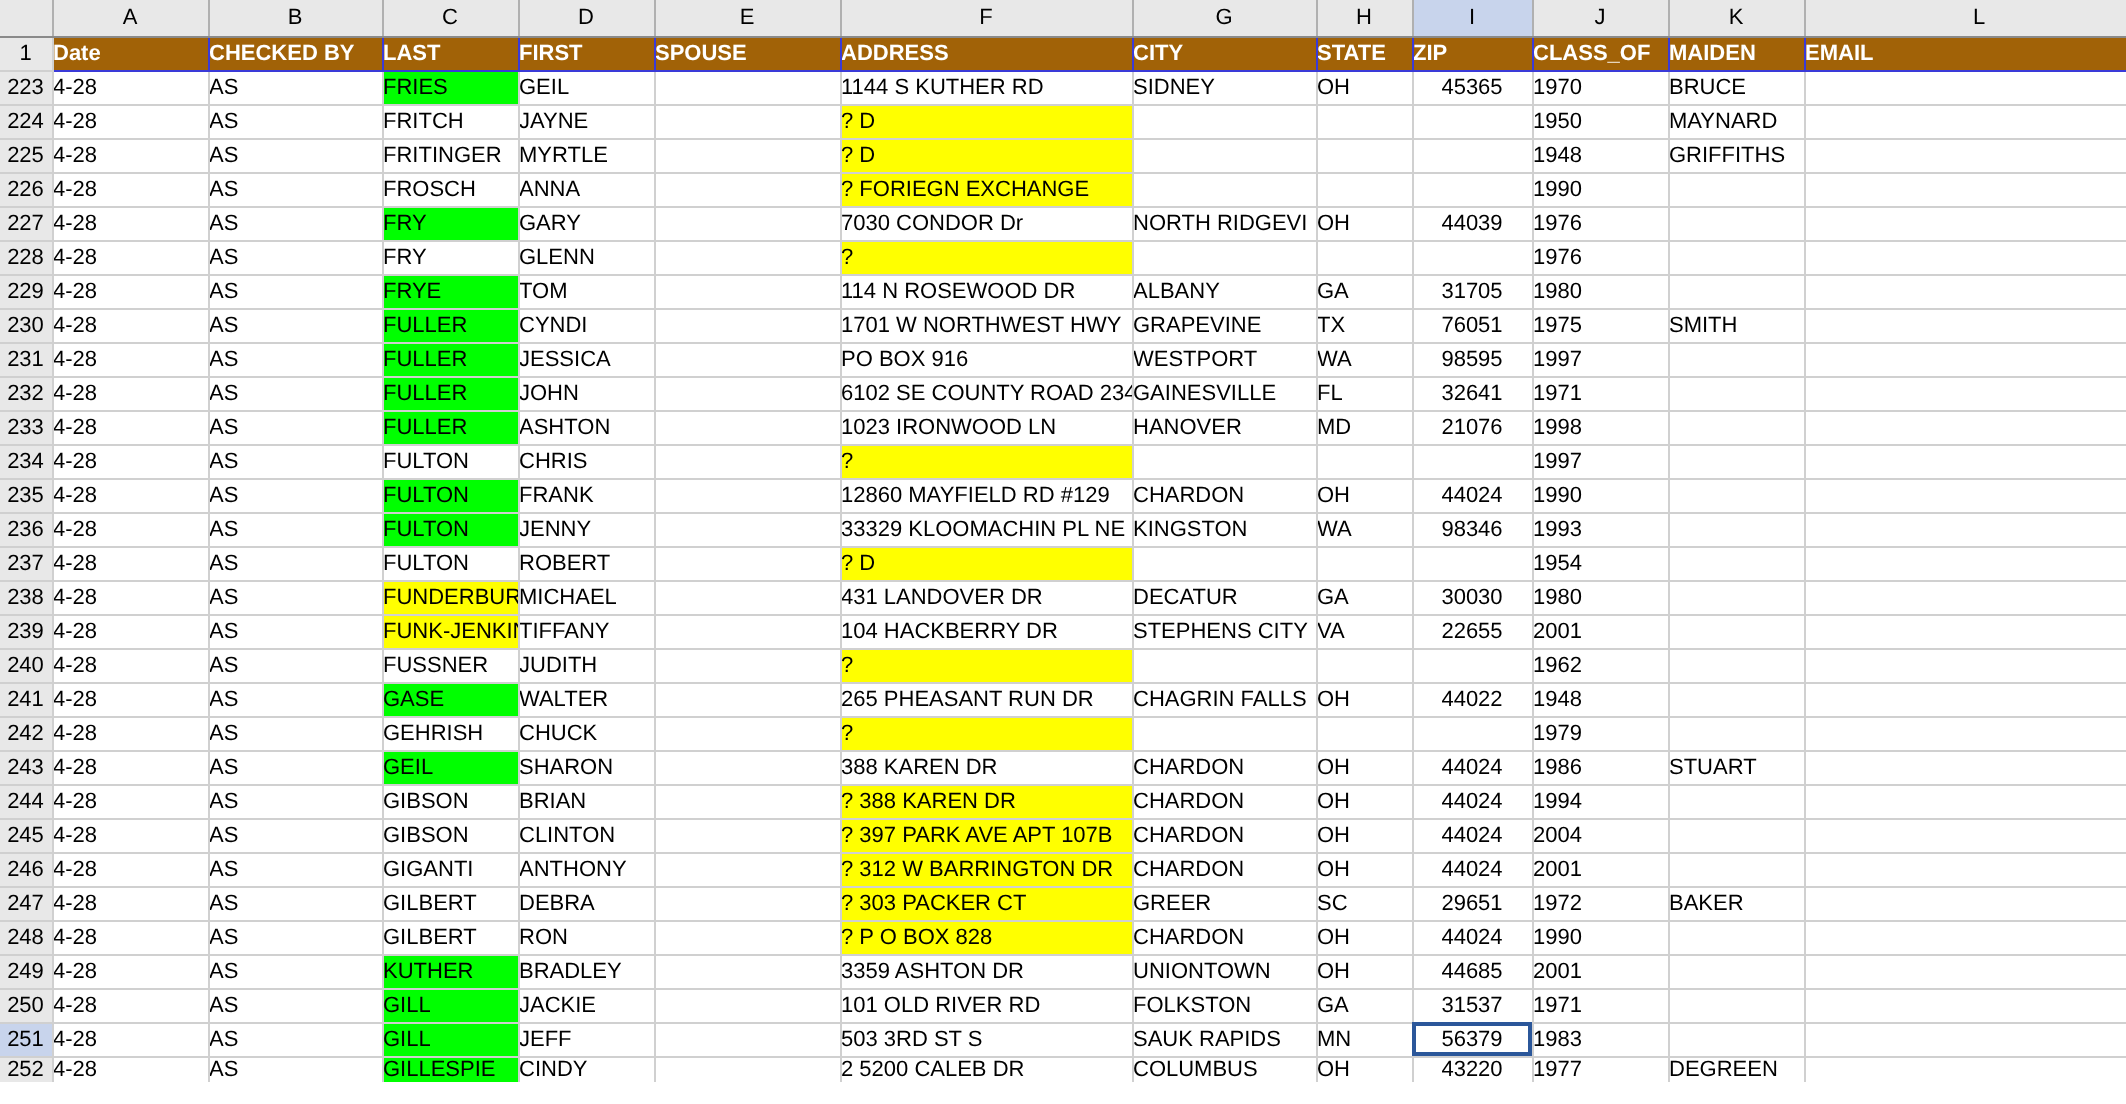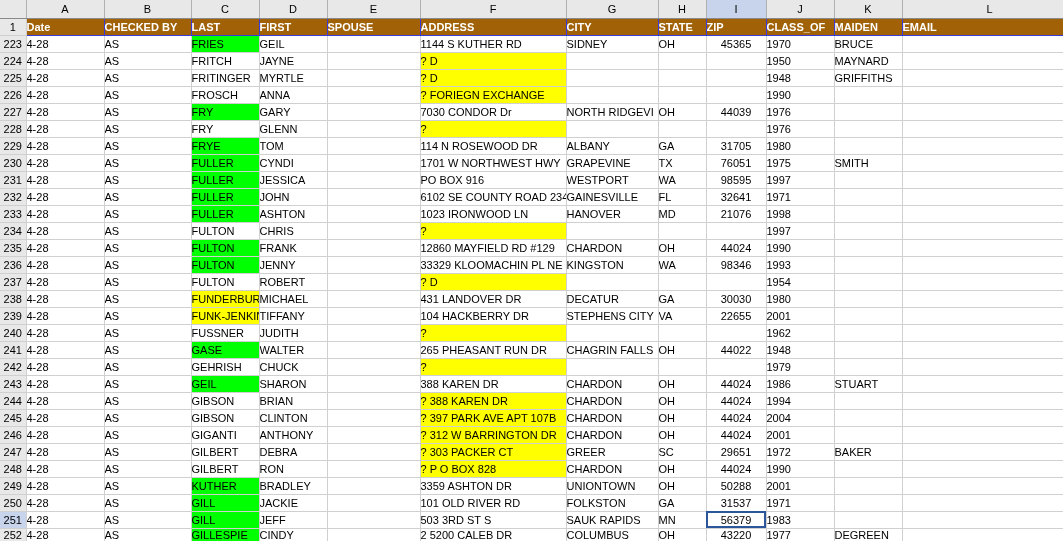--- a/index.html
+++ b/index.html
@@ -1204,21 +1204,21 @@
           <td class="cell">
             <span class="clip">3359 ASHTON DR</span>
           </td>
           <td class="cell">
             <span class="clip">UNIONTOWN</span>
           </td>
           <td class="cell">
             <span class="clip">OH</span>
           </td>
           <td class="cell num">
-            <span class="clip">50288</span>
+            <span class="clip">44685</span>
           </td>
           <td class="cell">
             <span class="clip">2001</span>
           </td>
           <td class="cell">
             <span class="clip"></span>
           </td>
           <td class="cell">
             <span class="clip"></span>
           </td>

